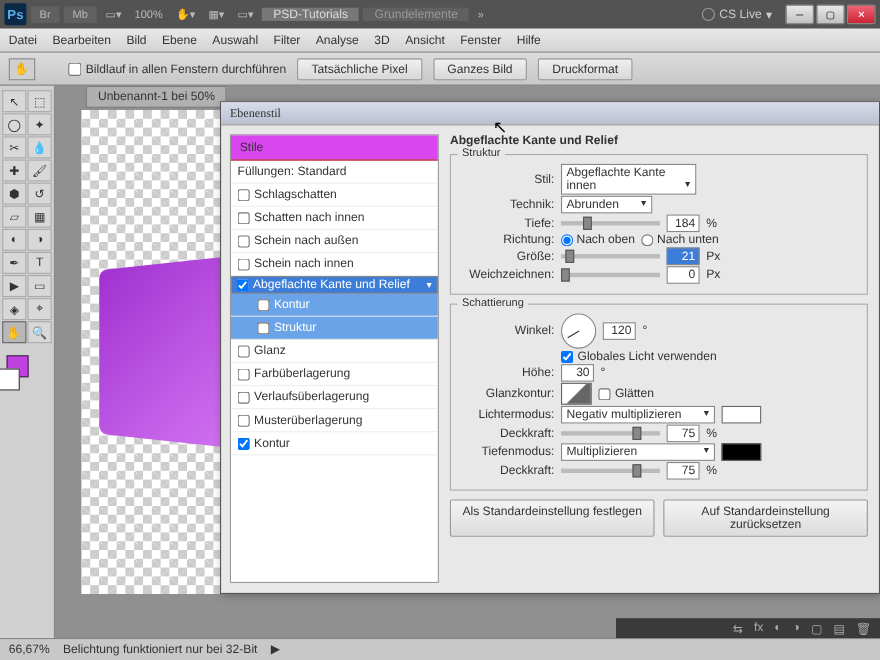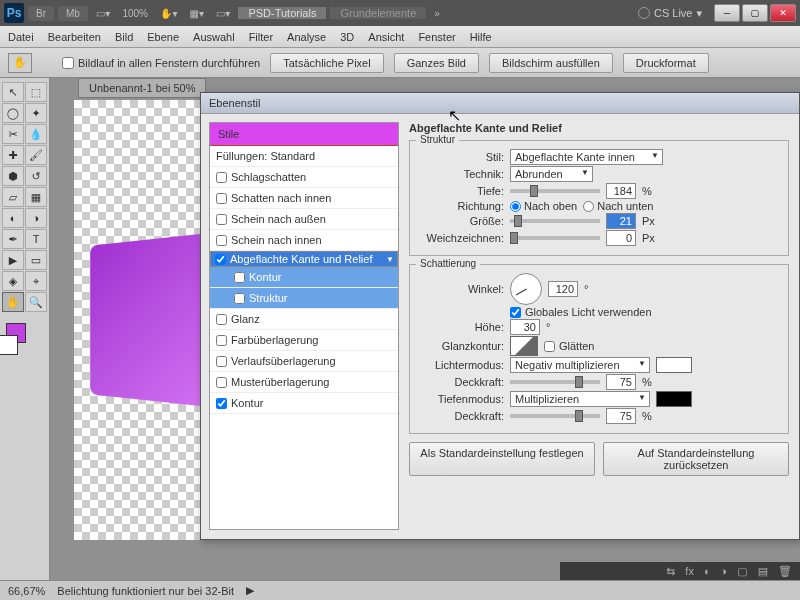--- a/index.html
+++ b/index.html
@@ -34,21 +34,21 @@
 .swatch { width: 20px; height: 20px; border: 1px solid #333; }
 .swatch.fg { background: #c040e0; }
 .swatch.bg { background: #fff; margin-left: -8px; margin-top: -8px; }
 
 .canvas-area { flex: 1; background: #909090; position: relative; }
 .doc-tab { position: absolute; top: 0; left: 28px; background: #b0b0b0; padding: 3px 10px; color: #333; border: 1px solid #777; }
 .canvas { position: absolute; top: 22px; left: 24px; width: 140px; height: 440px; background-image: linear-gradient(45deg,#ccc 25%,transparent 25%),linear-gradient(-45deg,#ccc 25%,transparent 25%),linear-gradient(45deg,transparent 75%,#ccc 75%),linear-gradient(-45deg,transparent 75%,#ccc 75%); background-size: 16px 16px; background-position: 0 0,0 8px,8px -8px,-8px 0; background-color: #fff; }
 .shape { position: absolute; top: 140px; left: 10px; width: 120px; height: 160px; background: linear-gradient(135deg,#a030d0,#d070f0); border-radius: 8px; transform: perspective(200px) rotateY(-15deg); }
 
 .dialog { position: absolute; top: 92px; left: 200px; width: 600px; height: 448px; background: #e8e8e8; border: 1px solid #555; box-shadow: 2px 2px 8px rgba(0,0,0,.3); }
-.dlg-title { background: linear-gradient(#d8dce8,#b8c0d0); padding: 4px 8px; color: #333; border-bottom: 1px solid #999; font-size: 11px; }
+.dlg-title { background: linear-gradient(#d8dce8,#b8c0d0); padding: 4px 8px; color: #333; border-bottom: 1px solid #999; font-size: 11px; font-family: Liberation Serif, serif; }
 .dlg-body { display: flex; height: calc(100% - 22px); }
 .dlg-left { width: 190px; border: 1px solid #999; margin: 8px 4px 8px 8px; background: #fff; display: flex; flex-direction: column; }
 .dlg-left-hdr { background: #d946ef; padding: 5px 8px; border-bottom: 1px solid #c2410c; color: #333; }
 .style-item { padding: 4px 6px; display: flex; align-items: center; gap: 4px; color: #333; border-bottom: 1px solid #eee; }
 .style-item.sel { background: #3b7dd8; color: #fff; }
 .style-item.sub { padding-left: 24px; background: #6ba3e8; color: #fff; }
 .style-item input { width: 11px; height: 11px; }
 .dlg-right { flex: 1; padding: 8px 10px 8px 6px; }
 .group { border: 1px solid #aaa; padding: 8px; margin-bottom: 8px; position: relative; }
 .group-title { position: absolute; top: -7px; left: 6px; background: #e8e8e8; padding: 0 4px; color: #333; font-size: 10px; }
@@ -117,21 +117,20 @@
 </div>
 
 <div class="optionsbar">
   <div class="opt-hand">✋</div>
   <label class="opt-chk">
       <input type="checkbox" style="">
       <span>Bildlauf in allen Fenstern durchführen</span>
     </label>
   <div class="opt-btn">Tatsächliche Pixel</div>
   <div class="opt-btn">Ganzes Bild</div>
-  <div class="opt-btn">Bildschirm ausfüllen</div>
   <div class="opt-btn">Druckformat</div>
 </div>
 
 <div class="workspace">
   <div class="tools">
     <div class="tool-row">
         <div class="tool">↖</div>
         <div class="tool">⬚</div>
       </div>
     <div class="tool-row">
@@ -245,21 +244,21 @@
             <span>Kontur</span>
           </div>
         </div>
     </div>
     <div class="dlg-right">
       <div class="section-title">Abgeflachte Kante und Relief</div>
       <div class="group">
         <div class="group-title">Struktur</div>
         <div class="row">
             <div class="lbl">Stil:</div>
-            <div class="sel" style="width:153px">Abgeflachte Kante innen</div>
+            <div class="sel" style="width:123px">Abgeflachte Kante innen</div>
           </div>
         <div class="row">
             <div class="lbl">Technik:</div>
             <div class="sel" style="width:83px">Abrunden</div>
           </div>
         <div class="row">
             <div class="lbl">Tiefe:</div>
             <div class="slider">
               <div class="slider-h" style="left:20px"></div>
             </div>

